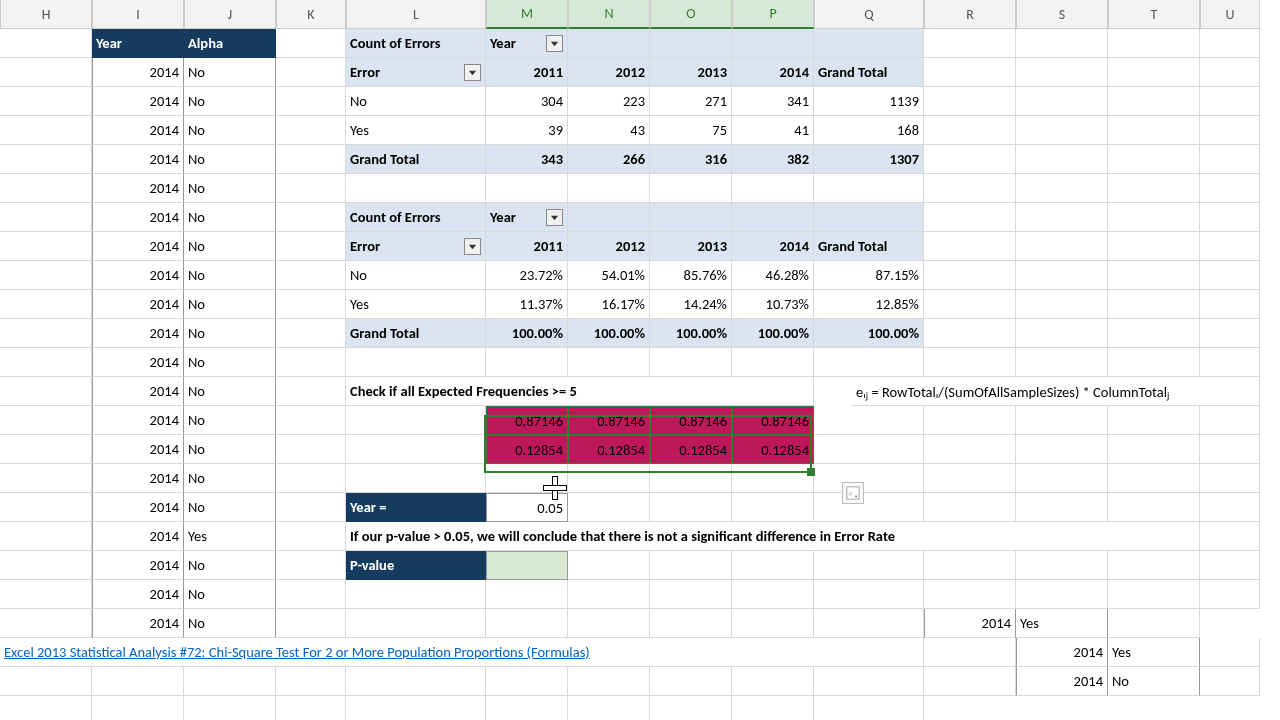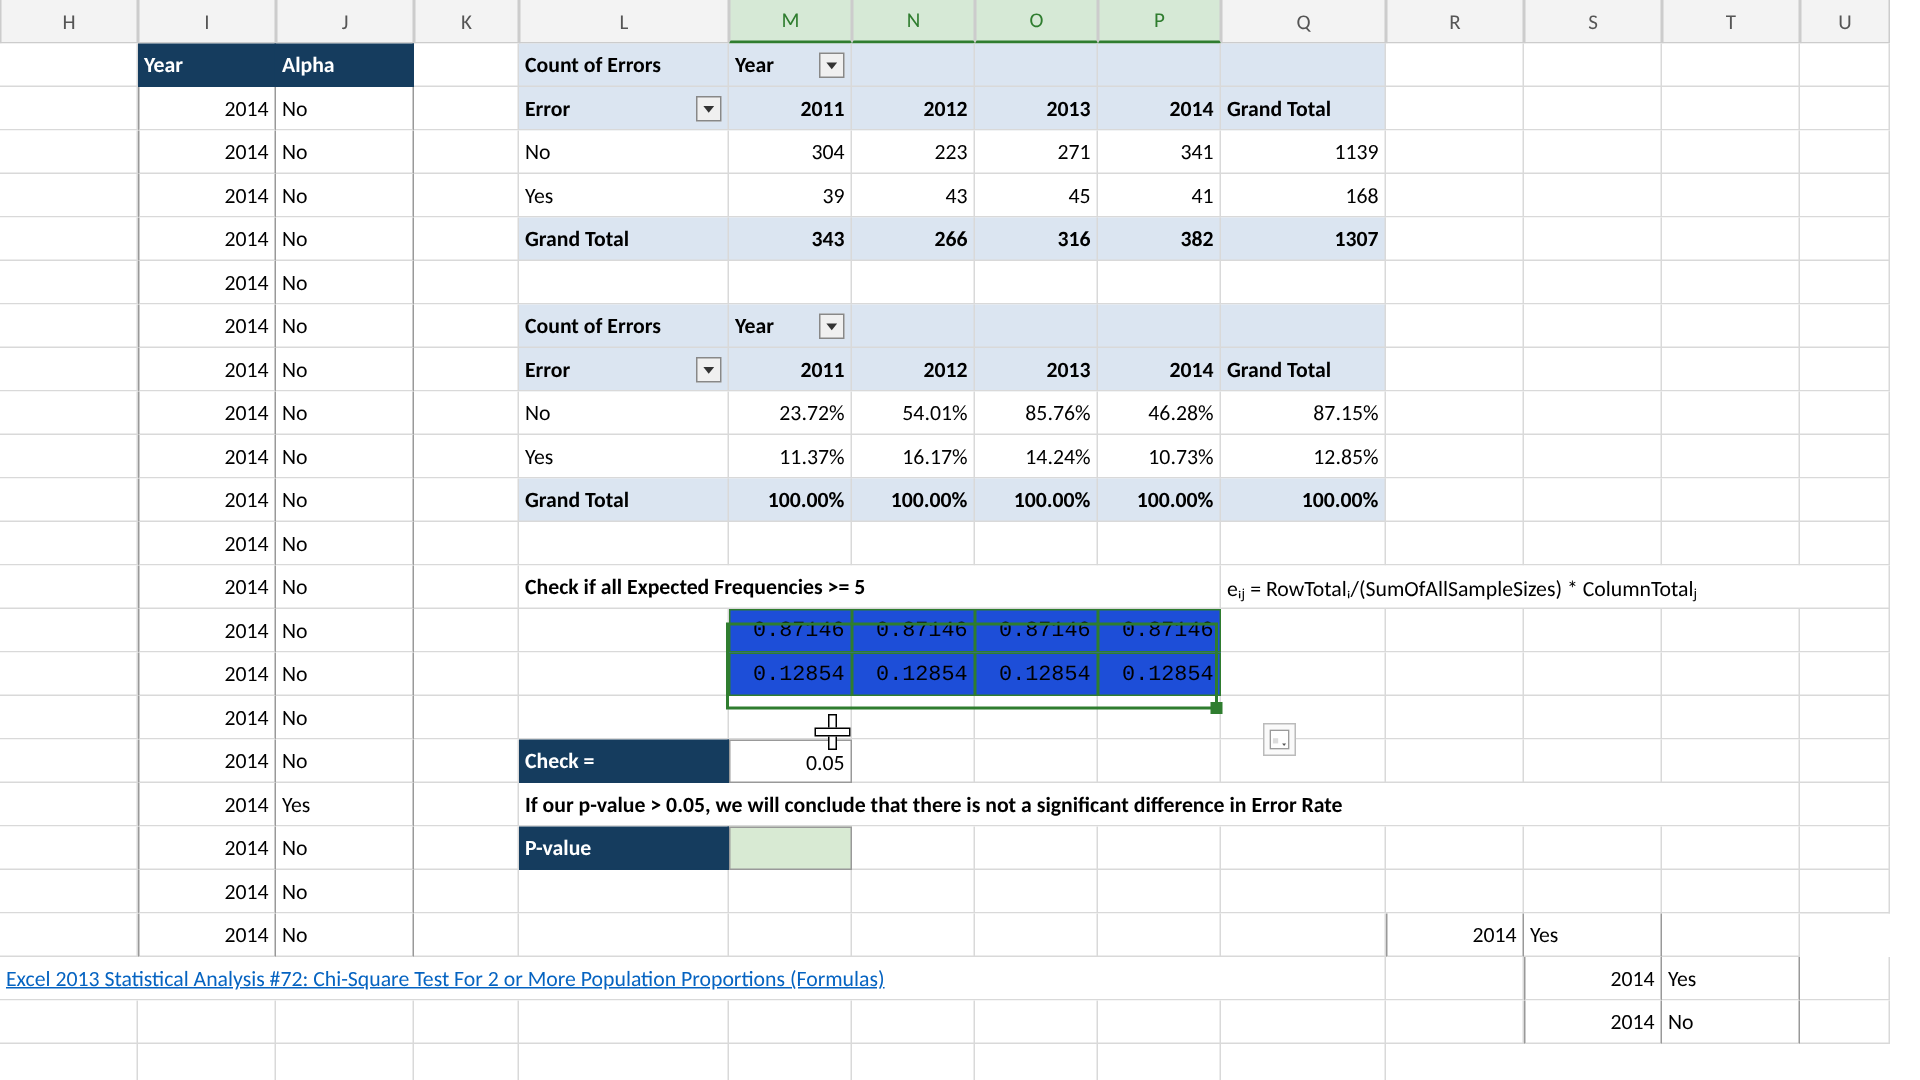--- a/index.html
+++ b/index.html
@@ -10,21 +10,21 @@
 .colhdr { background: #f3f3f3; border: 1px solid #ccc; border-top: none; display: flex; align-items: center; justify-content: center; color: #555; font-size: 14px; }
 .colhdr.sel { background: #d6e9d6; border-bottom: 2px solid #2f7d2f; color: #2f7d2f; }
 
 .cell { border: 1px solid #d9d9d9; border-top: none; border-left: none; display: flex; align-items: center; padding: 0 4px; background: #fff; overflow: hidden; white-space: nowrap; }
 .cell.r { justify-content: flex-end; }
 .cell.b { font-weight: 700; }
 
 .darkhd { background: #153c5e; color: #fff; font-weight: 700; border-color: #153c5e; }
 .ltblue { background: #dbe5f1; }
 
-.greenbox { background: #1d4ed8; border: 1px solid #2f7d2f !important; font-family: Liberation Mono, monospace; }
+.greenbox { background: #be185d; border: 1px solid #2f7d2f !important; }
 .greencell { background: #d8ead3; }
 .link { color: #0563c1; text-decoration: underline; }
 
 .dropdown { display: inline-flex; width: 17px; height: 17px; border: 1px solid #888; background: #f0f0f0; align-items: center; justify-content: center; margin-left: auto; }
 .dropdown svg { width: 9px; height: 9px; }
 
 .cursor-plus { position: absolute; width: 22px; height: 22px; pointer-events: none; }
 .cursor-plus::before, .cursor-plus::after { content: ''; position: absolute; background: #fff; border: 1px solid #000; }
 .cursor-plus::before { left: 9px; top: 0; width: 4px; height: 22px; }
 .cursor-plus::after { top: 9px; left: 0; height: 4px; width: 22px; }
@@ -102,21 +102,21 @@
     <div class="cell "></div>
     <div class="cell "></div>
     <div class="cell "></div>
     <div class="cell "></div>
     <div class="cell r" style="border-left: 1px solid rgb(153, 153, 153); border-right: 1px solid rgb(153, 153, 153);">2014</div>
     <div class="cell " style="border-right: 1px solid rgb(153, 153, 153);">No</div>
     <div class="cell "></div>
     <div class="cell ">Yes</div>
     <div class="cell r">39</div>
     <div class="cell r">43</div>
-    <div class="cell r">45</div>
+    <div class="cell r">75</div>
     <div class="cell r">41</div>
     <div class="cell r">168</div>
     <div class="cell "></div>
     <div class="cell "></div>
     <div class="cell "></div>
     <div class="cell "></div>
     <div class="cell "></div>
     <div class="cell r" style="border-left: 1px solid rgb(153, 153, 153); border-right: 1px solid rgb(153, 153, 153);">2014</div>
     <div class="cell " style="border-right: 1px solid rgb(153, 153, 153);">No</div>
     <div class="cell "></div>
@@ -234,21 +234,21 @@
     <div class="cell "></div>
     <div class="cell "></div>
     <div class="cell "></div>
     <div class="cell "></div>
     <div class="cell "></div>
     <div class="cell "></div>
     <div class="cell r" style="border-left: 1px solid rgb(153, 153, 153); border-right: 1px solid rgb(153, 153, 153);">2014</div>
     <div class="cell " style="border-right: 1px solid rgb(153, 153, 153);">No</div>
     <div class="cell "></div>
     <div class="cell b" style="grid-column: span 5;">Check if all Expected Frequencies &gt;= 5</div>
-    <div class="cell " style="grid-column: span 5;">eᵢⱼ = RowTotalᵢ/(SumOfAllSampleSizes) * ColumnTotalⱼ</div>
+    <div class="cell " style="grid-column: span 5; margin-left: 38px;">eᵢⱼ = RowTotalᵢ/(SumOfAllSampleSizes) * ColumnTotalⱼ</div>
     <div class="cell "></div>
     <div class="cell r" style="border-left: 1px solid rgb(153, 153, 153); border-right: 1px solid rgb(153, 153, 153);">2014</div>
     <div class="cell " style="border-right: 1px solid rgb(153, 153, 153);">No</div>
     <div class="cell "></div>
     <div class="cell "></div>
     <div class="cell greenbox r">0.87146</div>
     <div class="cell greenbox r">0.87146</div>
     <div class="cell greenbox r">0.87146</div>
     <div class="cell greenbox r">0.87146</div>
     <div class="cell "></div>
@@ -281,21 +281,21 @@
     <div class="cell "></div>
     <div class="cell "></div>
     <div class="cell "></div>
     <div class="cell "></div>
     <div class="cell "></div>
     <div class="cell "></div>
     <div class="cell "></div>
     <div class="cell r" style="border-left: 1px solid rgb(153, 153, 153); border-right: 1px solid rgb(153, 153, 153);">2014</div>
     <div class="cell " style="border-right: 1px solid rgb(153, 153, 153);">No</div>
     <div class="cell "></div>
-    <div class="cell darkhd">Check =</div>
+    <div class="cell darkhd">Year =</div>
     <div class="cell r" style="border: 1px solid rgb(153, 153, 153); padding-left: 16px;">0.05</div>
     <div class="cell "></div>
     <div class="cell "></div>
     <div class="cell "></div>
     <div class="cell "></div>
     <div class="cell "></div>
     <div class="cell "></div>
     <div class="cell "></div>
     <div class="cell "></div>
     <div class="cell "></div>

